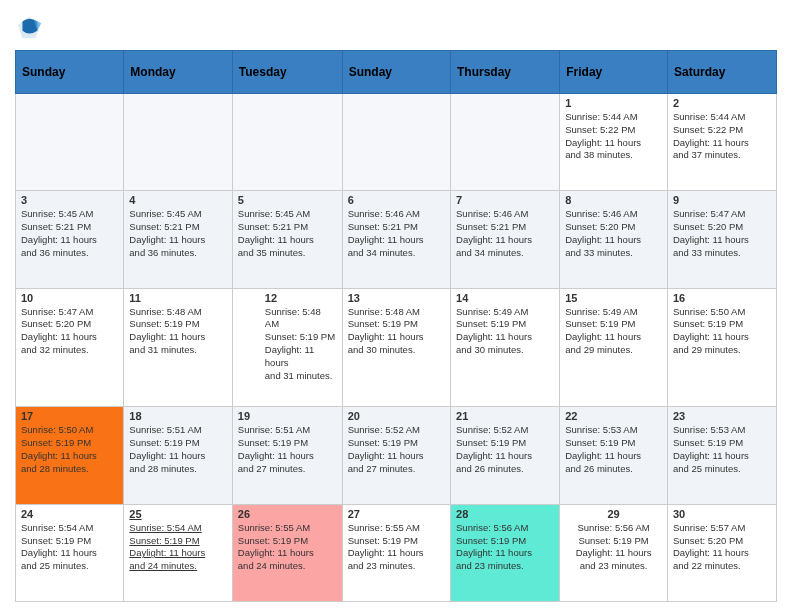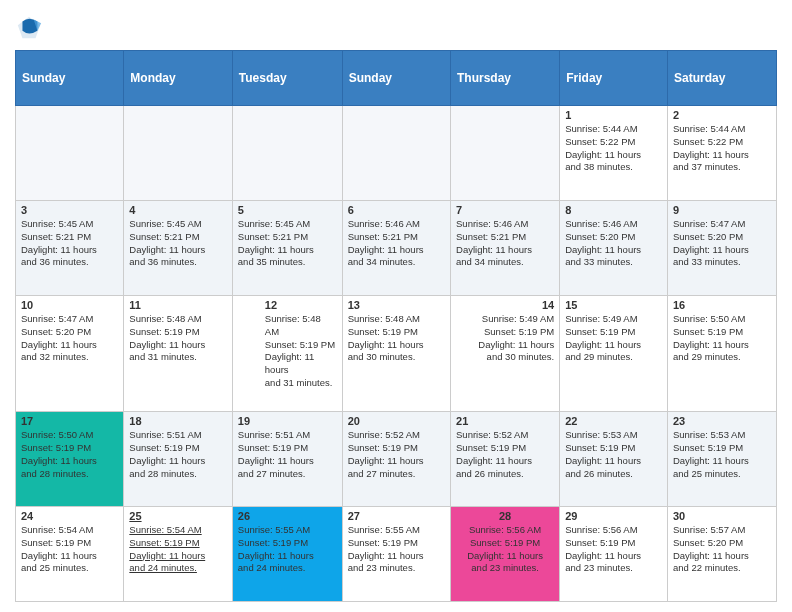--- a/index.html
+++ b/index.html
@@ -62,23 +62,23 @@
       color: #555;
       margin-top: 2px;
     }
     .calendar-table {
       width: 100%;
       border-collapse: collapse;
       flex: 1;
     }
     .calendar-table th {
       background-color: #3a7fc1;
-      color: #ffffff;
+      color: #000000;
       text-align: left;
-      padding: 20px 6px;
+      padding: 14px 6px;
       font-size: 12px;
       font-weight: bold;
       border: 1px solid #2d6aaa;
     }
     .calendar-table td {
       border: 1px solid #ccc;
       vertical-align: top;
       padding: 3px 5px;
       font-size: 10px;
       color: #333;
@@ -197,35 +197,35 @@
             <div class="day-info">Sunrise: 5:48 AM<br>Sunset: 5:19 PM<br>Daylight: 11 hours<br>and 31 minutes.</div>
           </td>
           <td style="background: rgb(255, 255, 255); padding-left: 32px;">
             <span class="day-number">12</span>
             <div class="day-info">Sunrise: 5:48 AM<br>Sunset: 5:19 PM<br>Daylight: 11 hours<br>and 31 minutes.</div>
           </td>
           <td style="background: rgb(255, 255, 255);">
             <span class="day-number">13</span>
             <div class="day-info">Sunrise: 5:48 AM<br>Sunset: 5:19 PM<br>Daylight: 11 hours<br>and 30 minutes.</div>
           </td>
-          <td style="background: rgb(255, 255, 255); text-align: right;">
+          <td style="background: rgb(255, 255, 255);">
             <span class="day-number">14</span>
             <div class="day-info">Sunrise: 5:49 AM<br>Sunset: 5:19 PM<br>Daylight: 11 hours<br>and 30 minutes.</div>
           </td>
           <td style="background: rgb(255, 255, 255);">
             <span class="day-number">15</span>
             <div class="day-info">Sunrise: 5:49 AM<br>Sunset: 5:19 PM<br>Daylight: 11 hours<br>and 29 minutes.</div>
           </td>
           <td style="background: rgb(255, 255, 255);">
             <span class="day-number">16</span>
             <div class="day-info">Sunrise: 5:50 AM<br>Sunset: 5:19 PM<br>Daylight: 11 hours<br>and 29 minutes.</div>
           </td>
         </tr>
         <tr>
-          <td style="background: #14b8a6;">
+          <td style="background: #f97316;">
             <span class="day-number">17</span>
             <div class="day-info">Sunrise: 5:50 AM<br>Sunset: 5:19 PM<br>Daylight: 11 hours<br>and 28 minutes.</div>
           </td>
           <td style="background: rgb(240, 244, 248);">
             <span class="day-number">18</span>
             <div class="day-info">Sunrise: 5:51 AM<br>Sunset: 5:19 PM<br>Daylight: 11 hours<br>and 28 minutes.</div>
           </td>
           <td style="background: rgb(240, 244, 248);">
             <span class="day-number">19</span>
             <div class="day-info">Sunrise: 5:51 AM<br>Sunset: 5:19 PM<br>Daylight: 11 hours<br>and 27 minutes.</div>
@@ -249,33 +249,33 @@
         </tr>
         <tr>
           <td style="background: rgb(255, 255, 255);">
             <span class="day-number">24</span>
             <div class="day-info">Sunrise: 5:54 AM<br>Sunset: 5:19 PM<br>Daylight: 11 hours<br>and 25 minutes.</div>
           </td>
           <td style="background: rgb(255, 255, 255); text-decoration: underline;">
             <span class="day-number">25</span>
             <div class="day-info">Sunrise: 5:54 AM<br>Sunset: 5:19 PM<br>Daylight: 11 hours<br>and 24 minutes.</div>
           </td>
-          <td style="background: #0ea5e9;">
+          <td style="background: #fca5a5;">
             <span class="day-number">26</span>
             <div class="day-info">Sunrise: 5:55 AM<br>Sunset: 5:19 PM<br>Daylight: 11 hours<br>and 24 minutes.</div>
           </td>
           <td style="background: rgb(255, 255, 255);">
             <span class="day-number">27</span>
             <div class="day-info">Sunrise: 5:55 AM<br>Sunset: 5:19 PM<br>Daylight: 11 hours<br>and 23 minutes.</div>
           </td>
-          <td style="background: #ec4899; text-align: center;">
+          <td style="background: #5eead4;">
             <span class="day-number">28</span>
             <div class="day-info">Sunrise: 5:56 AM<br>Sunset: 5:19 PM<br>Daylight: 11 hours<br>and 23 minutes.</div>
           </td>
-          <td style="background: rgb(255, 255, 255);">
+          <td style="background: rgb(255, 255, 255); text-align: center;">
             <span class="day-number">29</span>
             <div class="day-info">Sunrise: 5:56 AM<br>Sunset: 5:19 PM<br>Daylight: 11 hours<br>and 23 minutes.</div>
           </td>
           <td style="background: rgb(255, 255, 255);">
             <span class="day-number">30</span>
             <div class="day-info">Sunrise: 5:57 AM<br>Sunset: 5:20 PM<br>Daylight: 11 hours<br>and 22 minutes.</div>
           </td>
         </tr>
       </tbody>
   </table>

